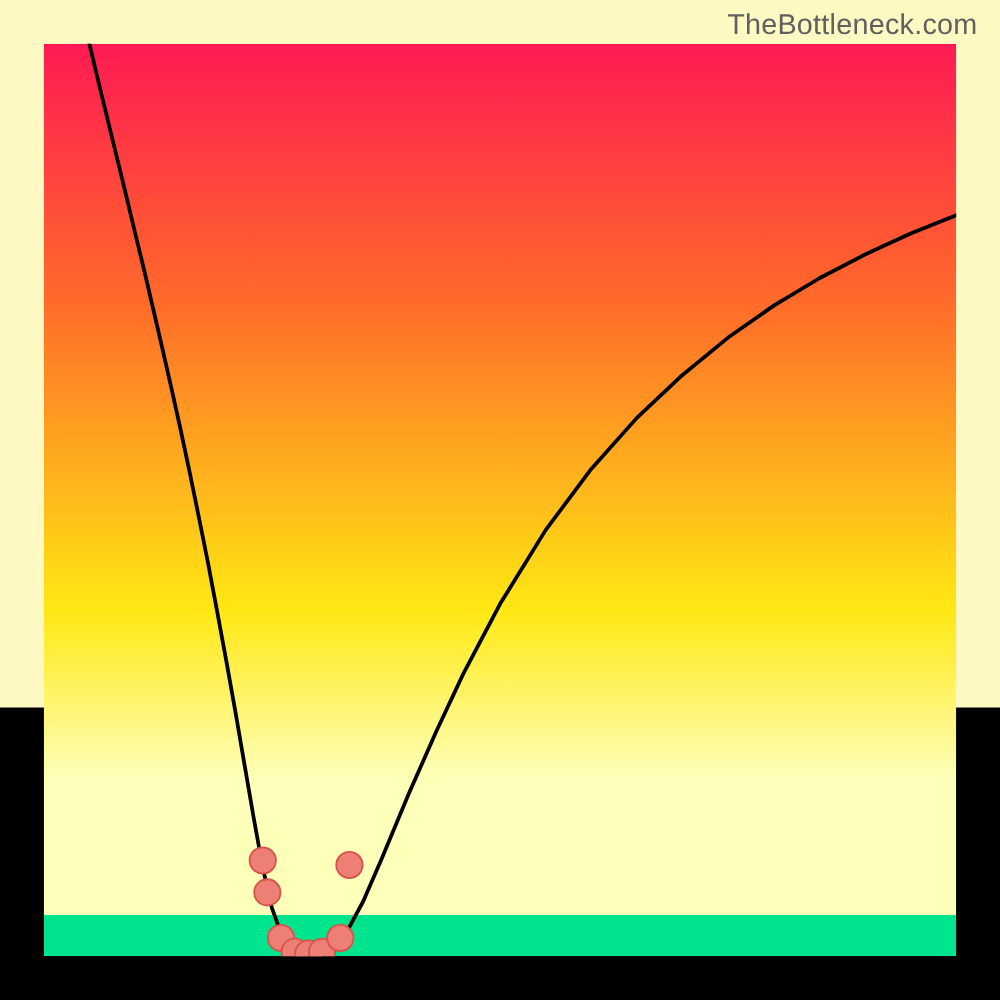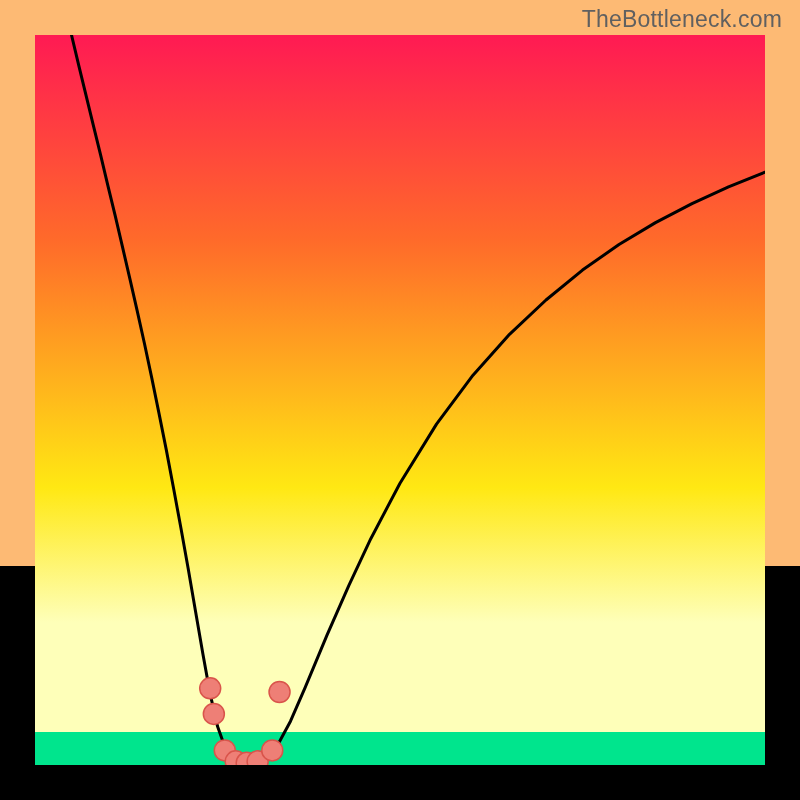--- a/index.html
+++ b/index.html
@@ -6,21 +6,21 @@
     margin: 0;
     padding: 0;
     width: 800px;
     height: 800px;
     background: #000;
     overflow: hidden;
   }
   .outer {
     width: 800px;
     height: 566px;
-    background: #fdba74;
+    background: #fef9c3;
     position: relative;
   }
   .plot {
     position: absolute;
     left: 35px;
     top: 35px;
     width: 730px;
     height: 730px;
   }
   .attrib {

